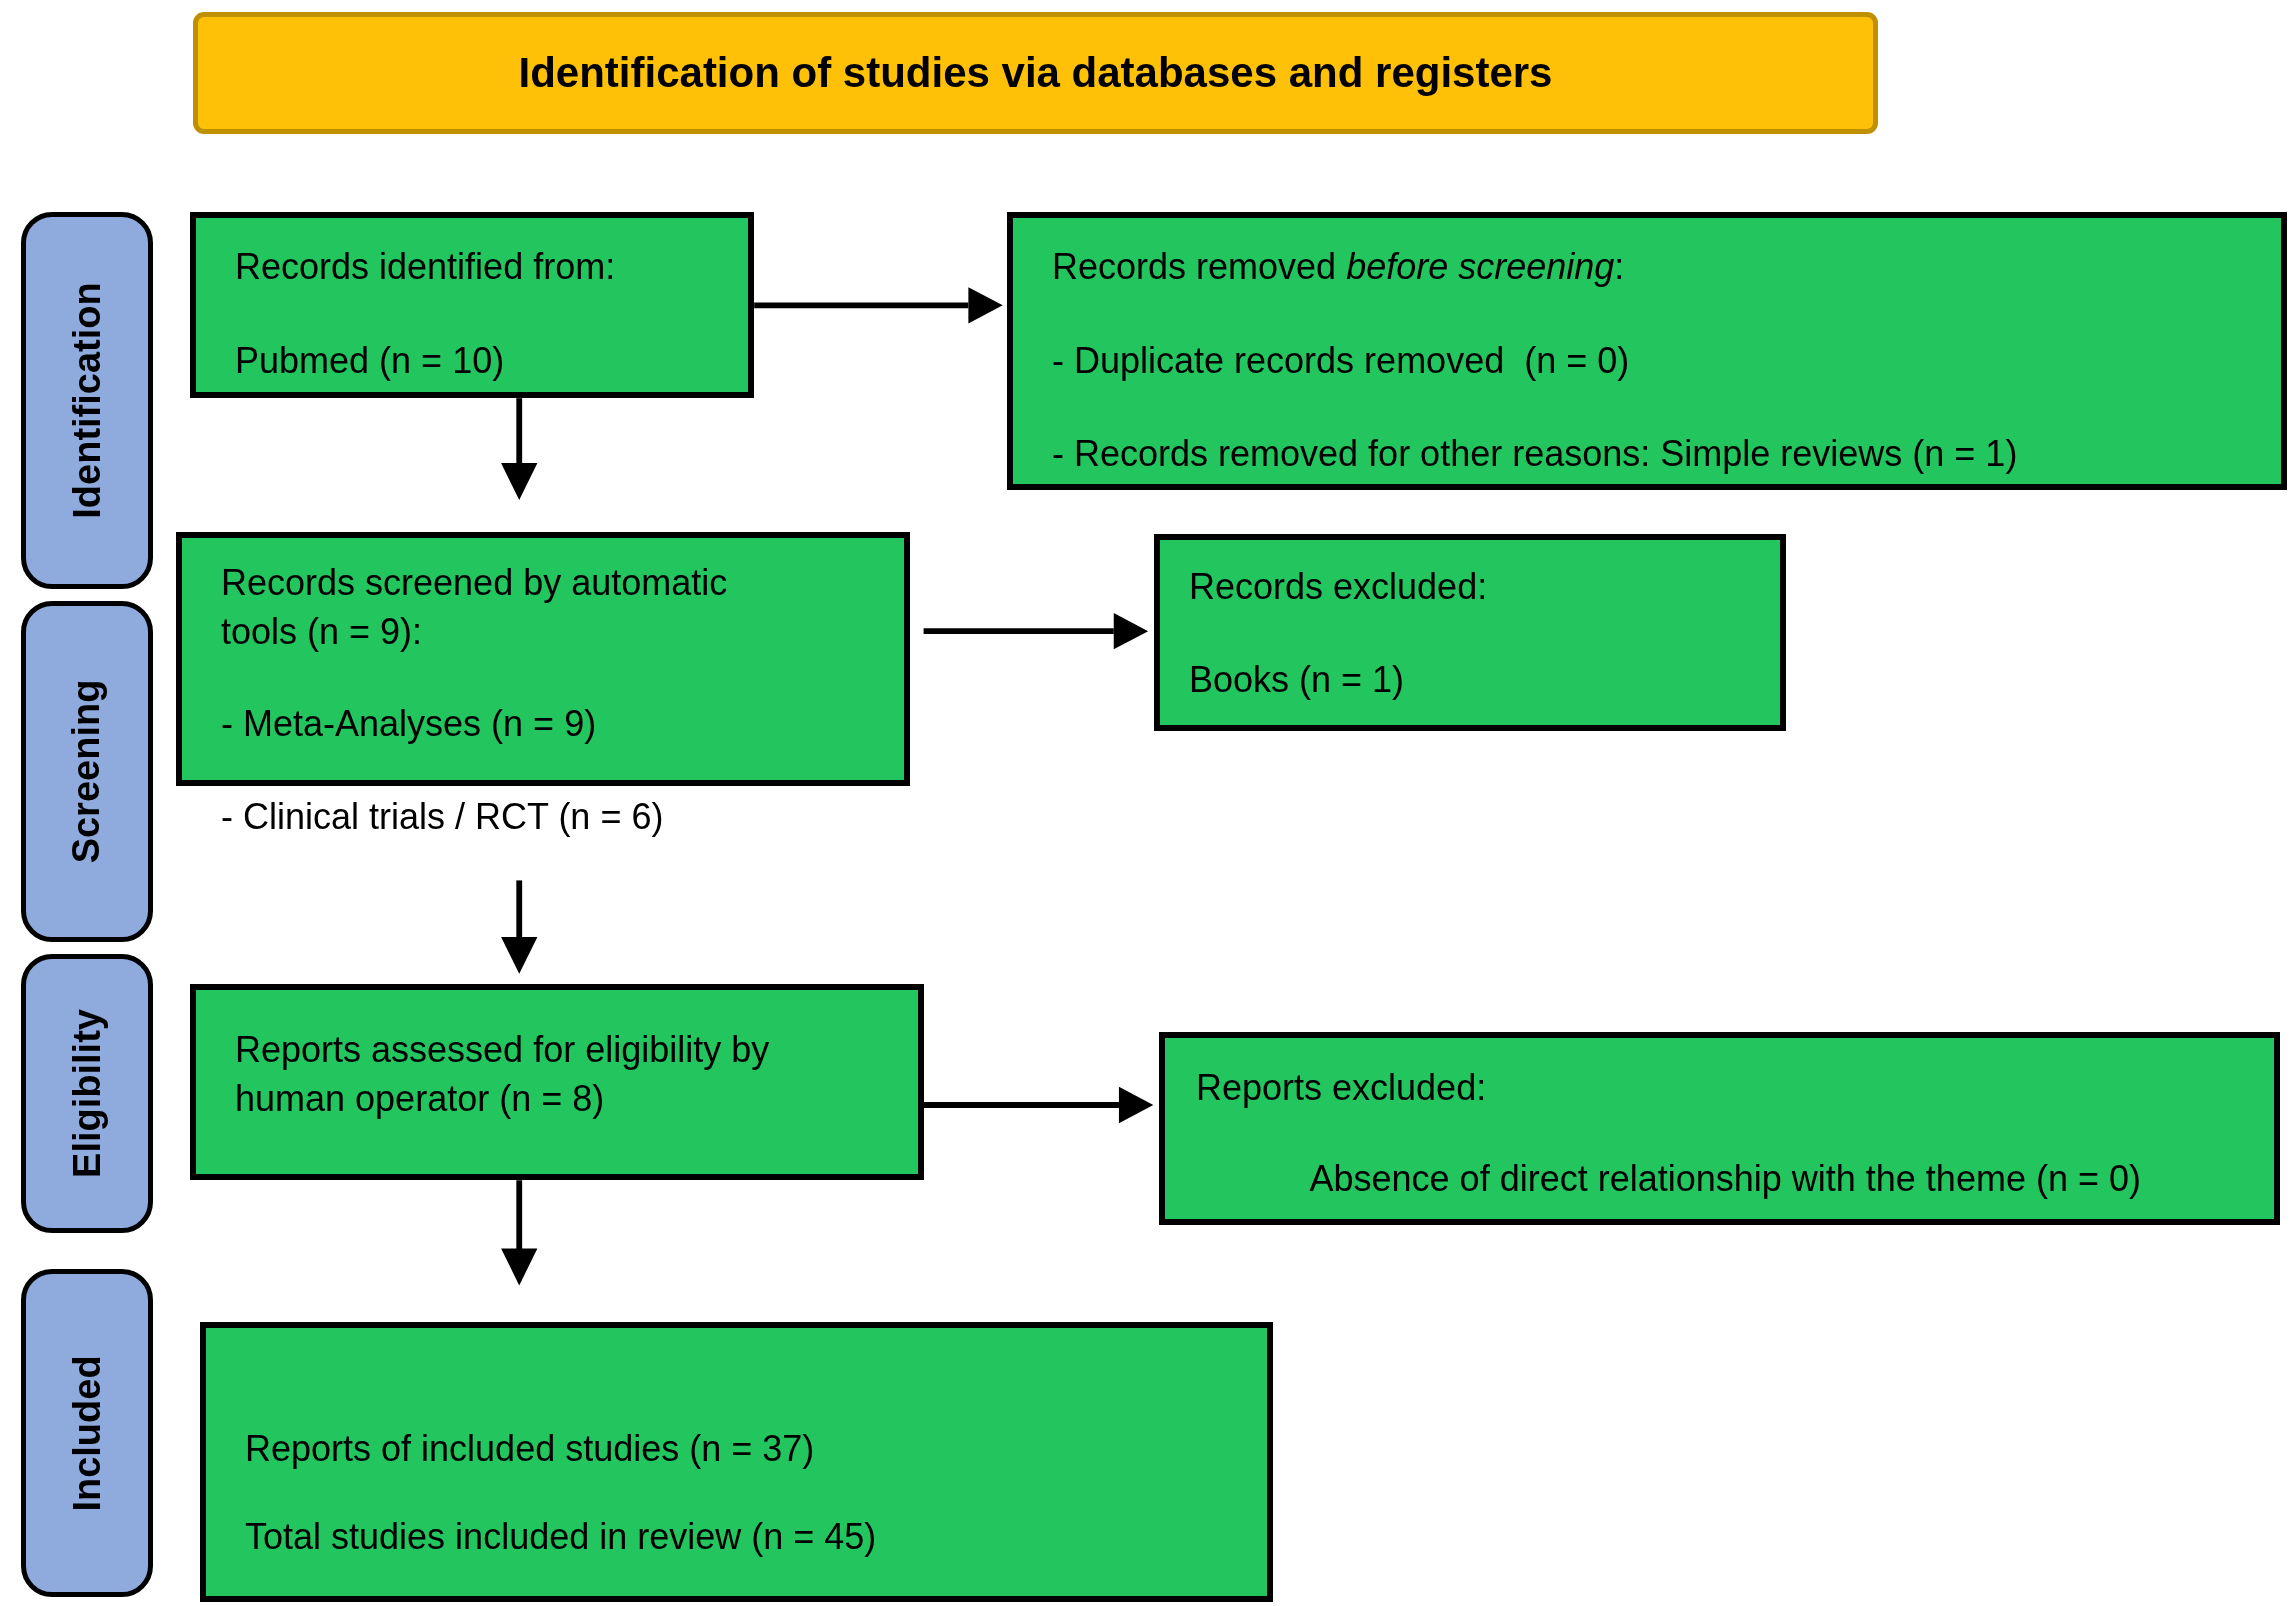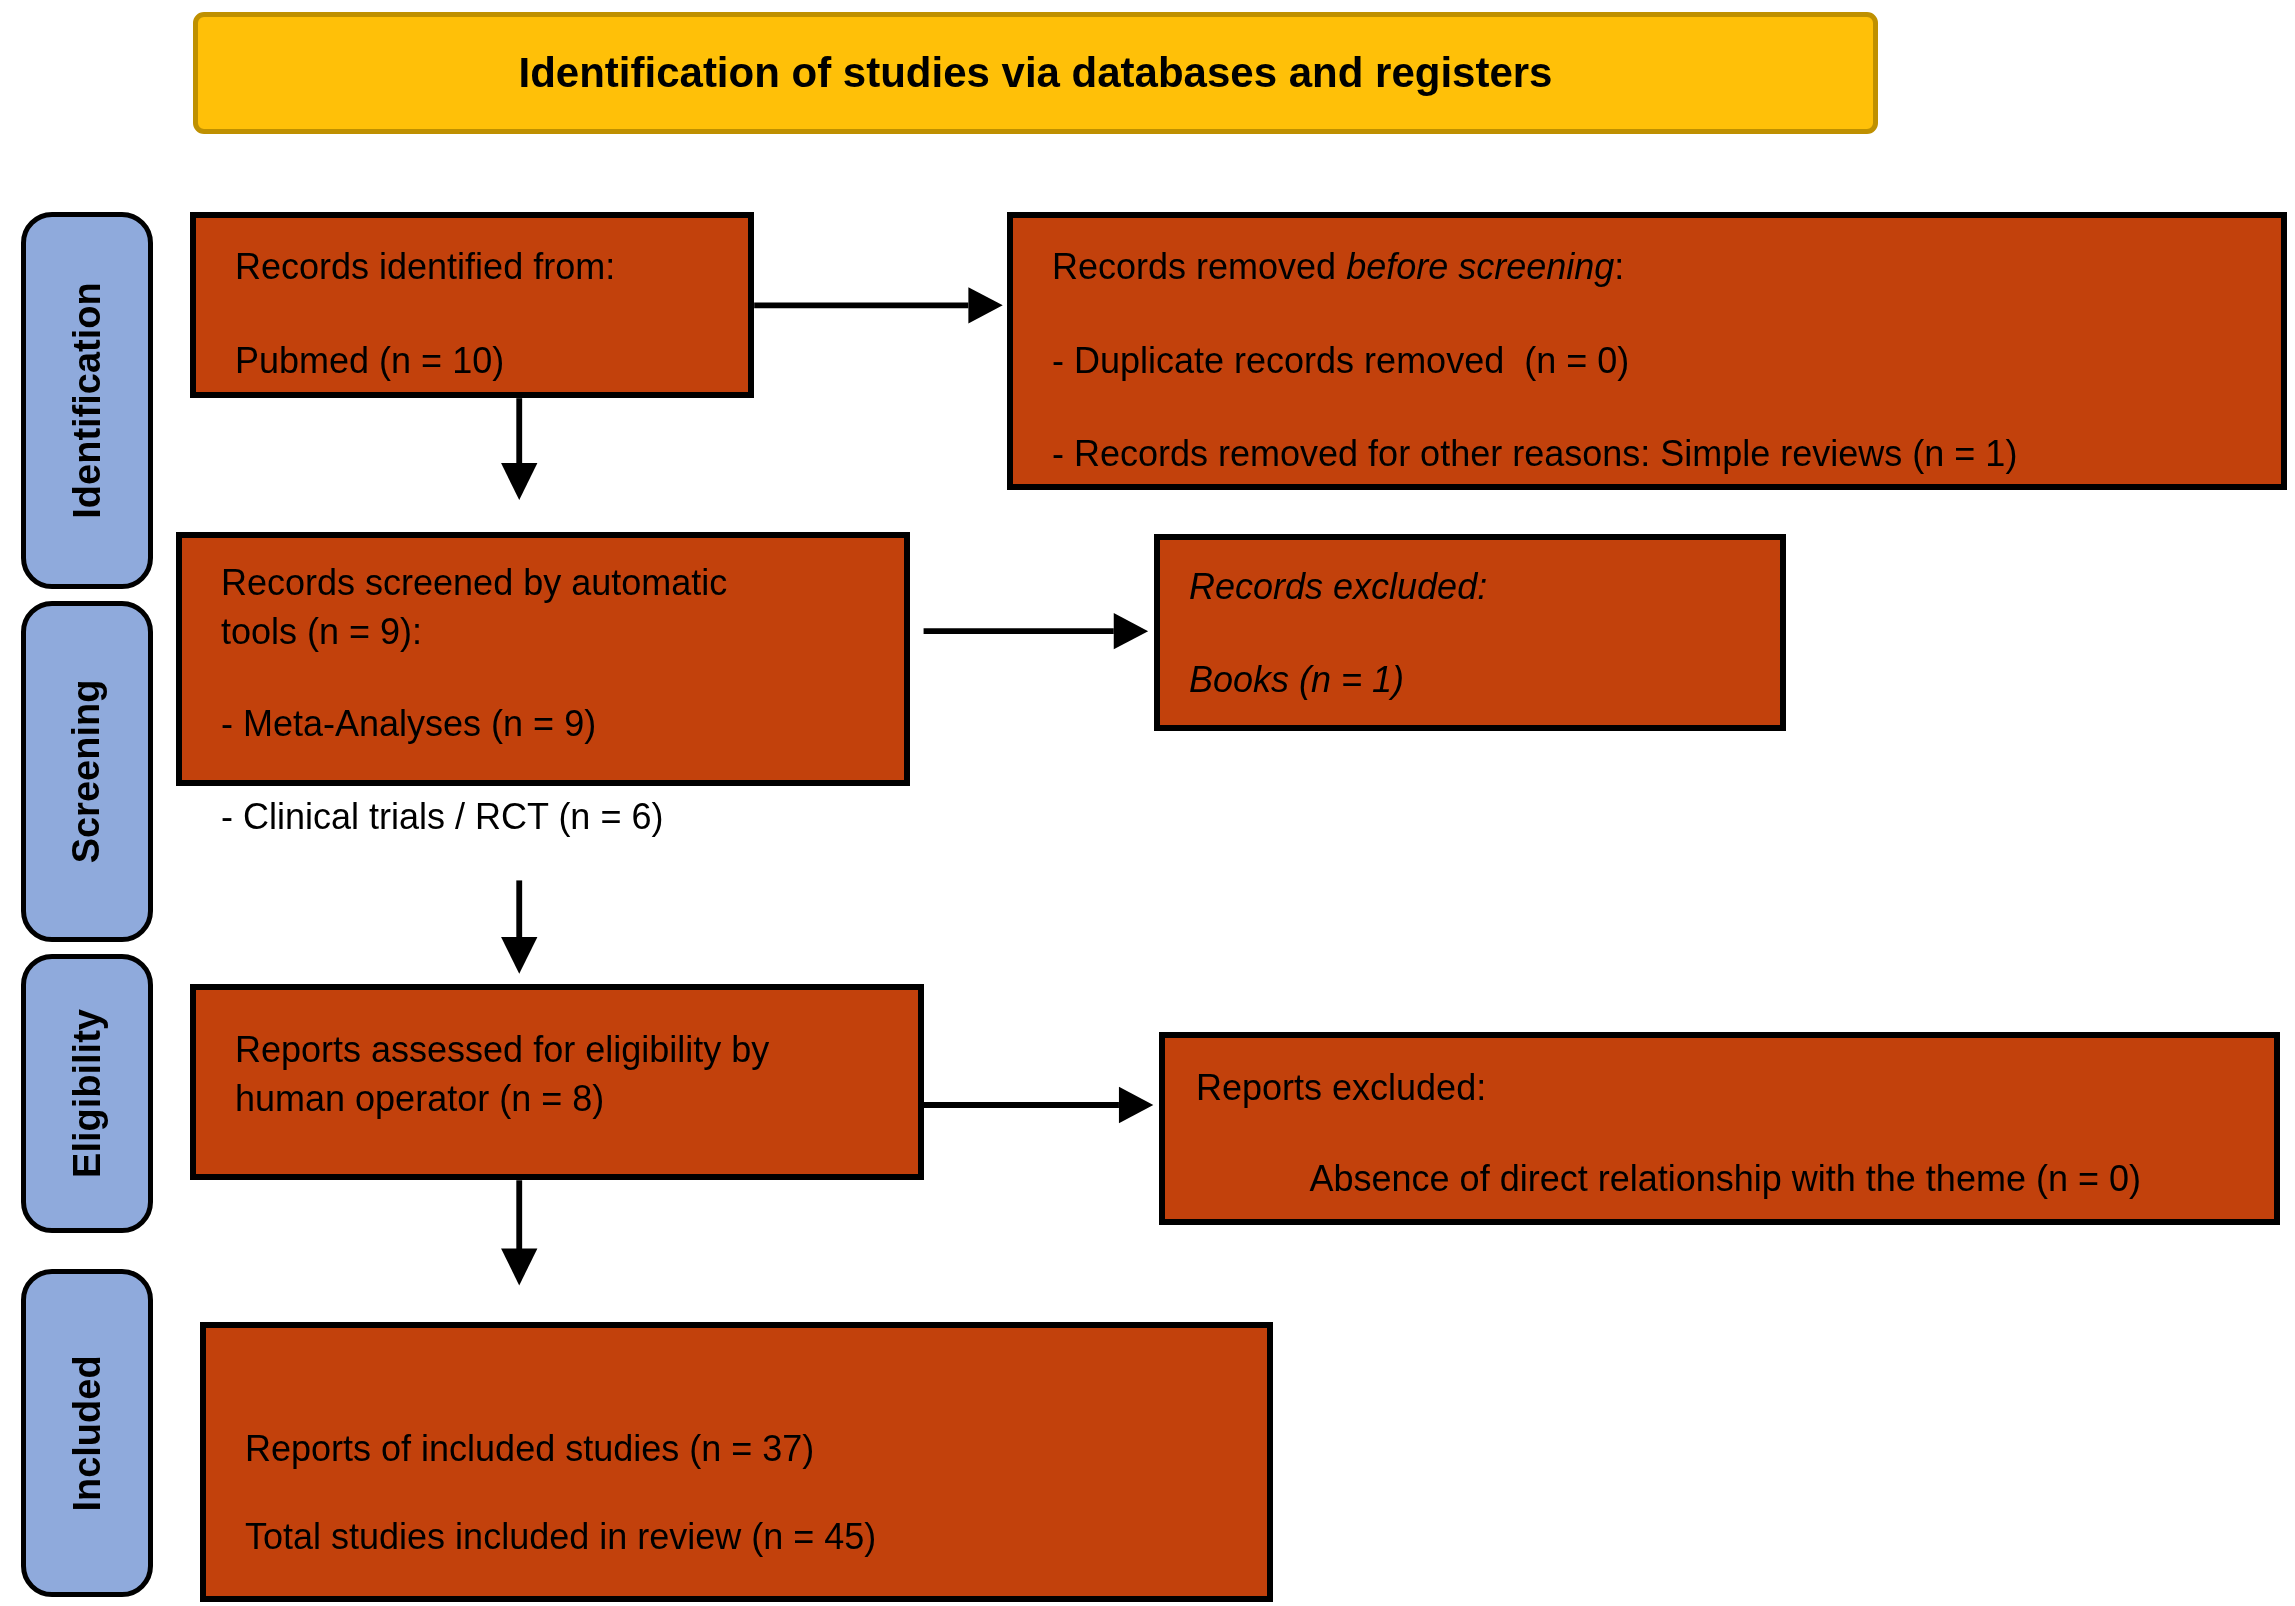--- a/index.html
+++ b/index.html
@@ -60,40 +60,40 @@
     font-size: 38px;
   }
   #stage-identification { top: 212px;  height: 377px; }
   #stage-screening      { top: 601px;  height: 341px; }
   #stage-eligibility    { top: 954px; height: 279px; }
   #stage-included       { top: 1269px; height: 328px; }
   
   .box {
     position: absolute;
     box-sizing: border-box;
-    background: #c2410c;
+    background: #22c55e;
     border: 6.5px solid var(--box-border, #000000);
     font-size: 36px;
     line-height: 1.35;
   }
   .box p {
     margin: 0;
     white-space: pre-wrap;
   }
   #box-identified { left: 190px;  top: 212px;  width: 564px;  height: 186px; padding: 25px 19.5px 0 39px; }
   #box-identified p + p { margin-top: 45px; }
 
   #box-removed { left: 1007px; top: 212px;  width: 1280px; height: 278px; padding: 25px 19.5px 0 39px; }
   #box-removed p + p { margin-top: 45px; }
 
   #box-screened { left: 176px;  top: 532px;  width: 734px; height: 254px; padding: 21px 19.5px 0 39px; }
   #box-screened .wrap-narrow { max-width: 584px; }
   #box-screened p + p { margin-top: 44px; }
 
-  #box-records-excluded { left: 1154px; top: 534px;  width: 632px;  height: 197px; padding: 23.4px 19.5px 0 29px; font-style: italic; }
+  #box-records-excluded { left: 1154px; top: 534px;  width: 632px;  height: 197px; padding: 23.4px 19.5px 0 29px; }
   #box-records-excluded p + p { margin-top: 44px; }
 
   #box-assessed { left: 190px;  top: 984px; width: 734px; height: 196px; padding: 36px 19.5px 0 39px; }
   #box-assessed .wrap-narrow { max-width: 623px; }
 
   #box-reports-excluded { left: 1159px; top: 1032px; width: 1121px; height: 193px; padding: 26px 19.5px 0 31px; }
   #box-reports-excluded p + p { margin-top: 42px; text-align: center; }
 
   #box-included { left: 200px;  top: 1322px; width: 1073px; height: 280px; padding: 97px 19.5px 0 39px; }
   #box-included p + p { margin-top: 39px; }

